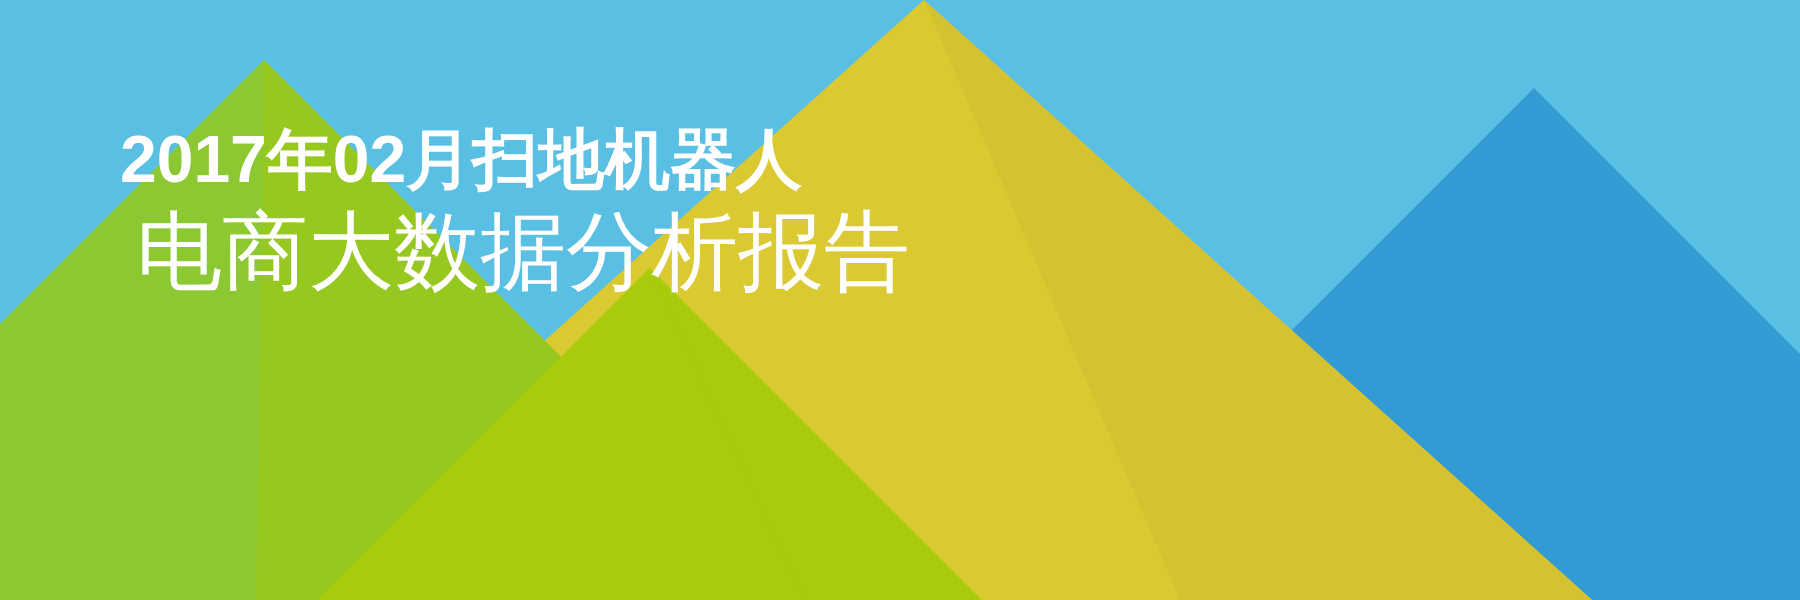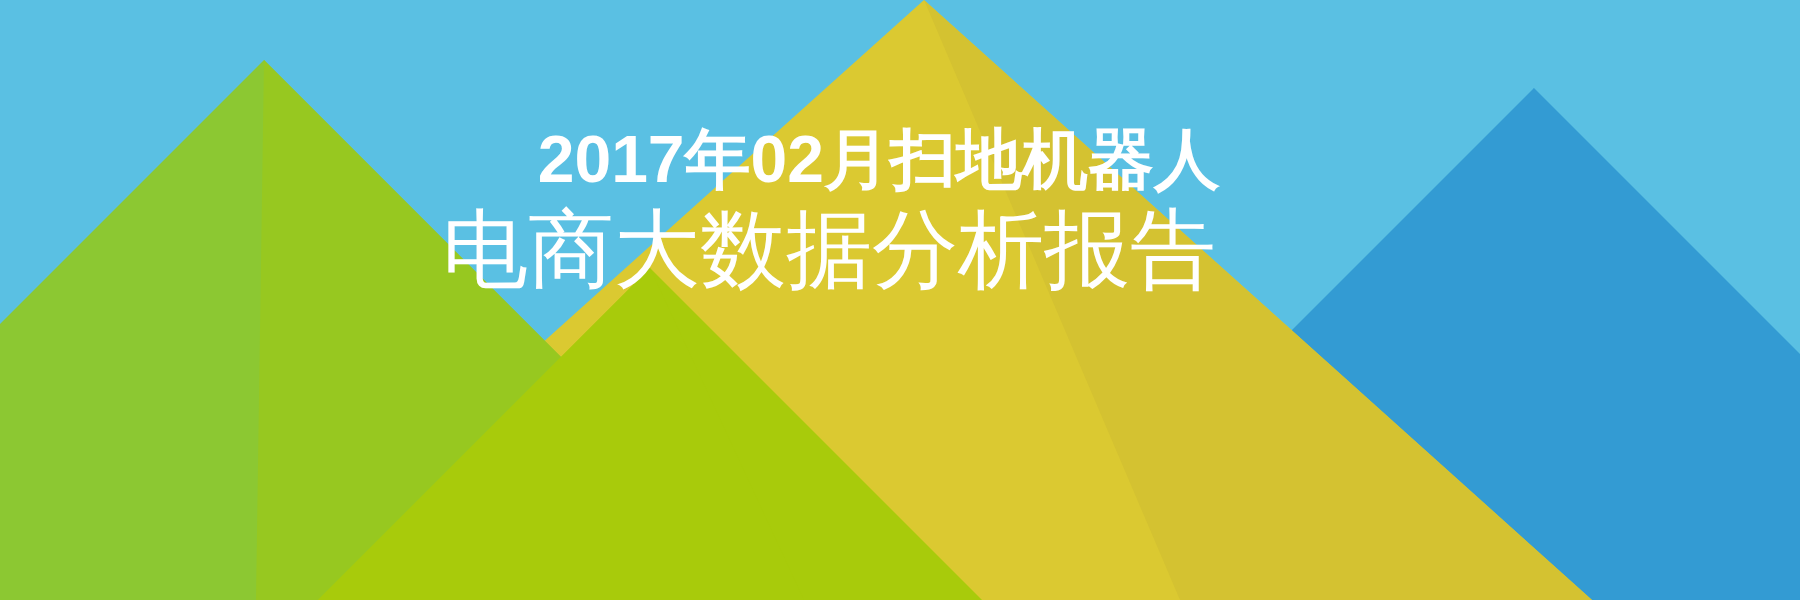--- a/index.html
+++ b/index.html
@@ -22,37 +22,36 @@
     height: 600px;
     display: block;
   }
   #title-block {
     position: absolute;
     left: 120px;
     top: 126px;
     width: 1100px;
     z-index: 5;
     pointer-events: none;
-    text-align: right;
   }
   .title-line {
     color: #ffffff;
     white-space: nowrap;
     letter-spacing: 0px;
     line-height: 1.0;
   }
   .title-line-1 {
     font-size: 66px;
     font-weight: 700;
     margin: 0 0 14px 0;
   }
   .title-line-2 {
     font-size: 86px;
     font-weight: 400;
-    margin: 4px;
+    margin: 16px;
   }
 </style>
 </head>
 <body>
 
 <div id="stage">
 
   <svg id="bg-svg" viewBox="0 0 1800 600" preserveAspectRatio="none" aria-hidden="true">
 
     <rect x="0" y="0" width="1800" height="600" fill="#5ac0e3"></rect>

